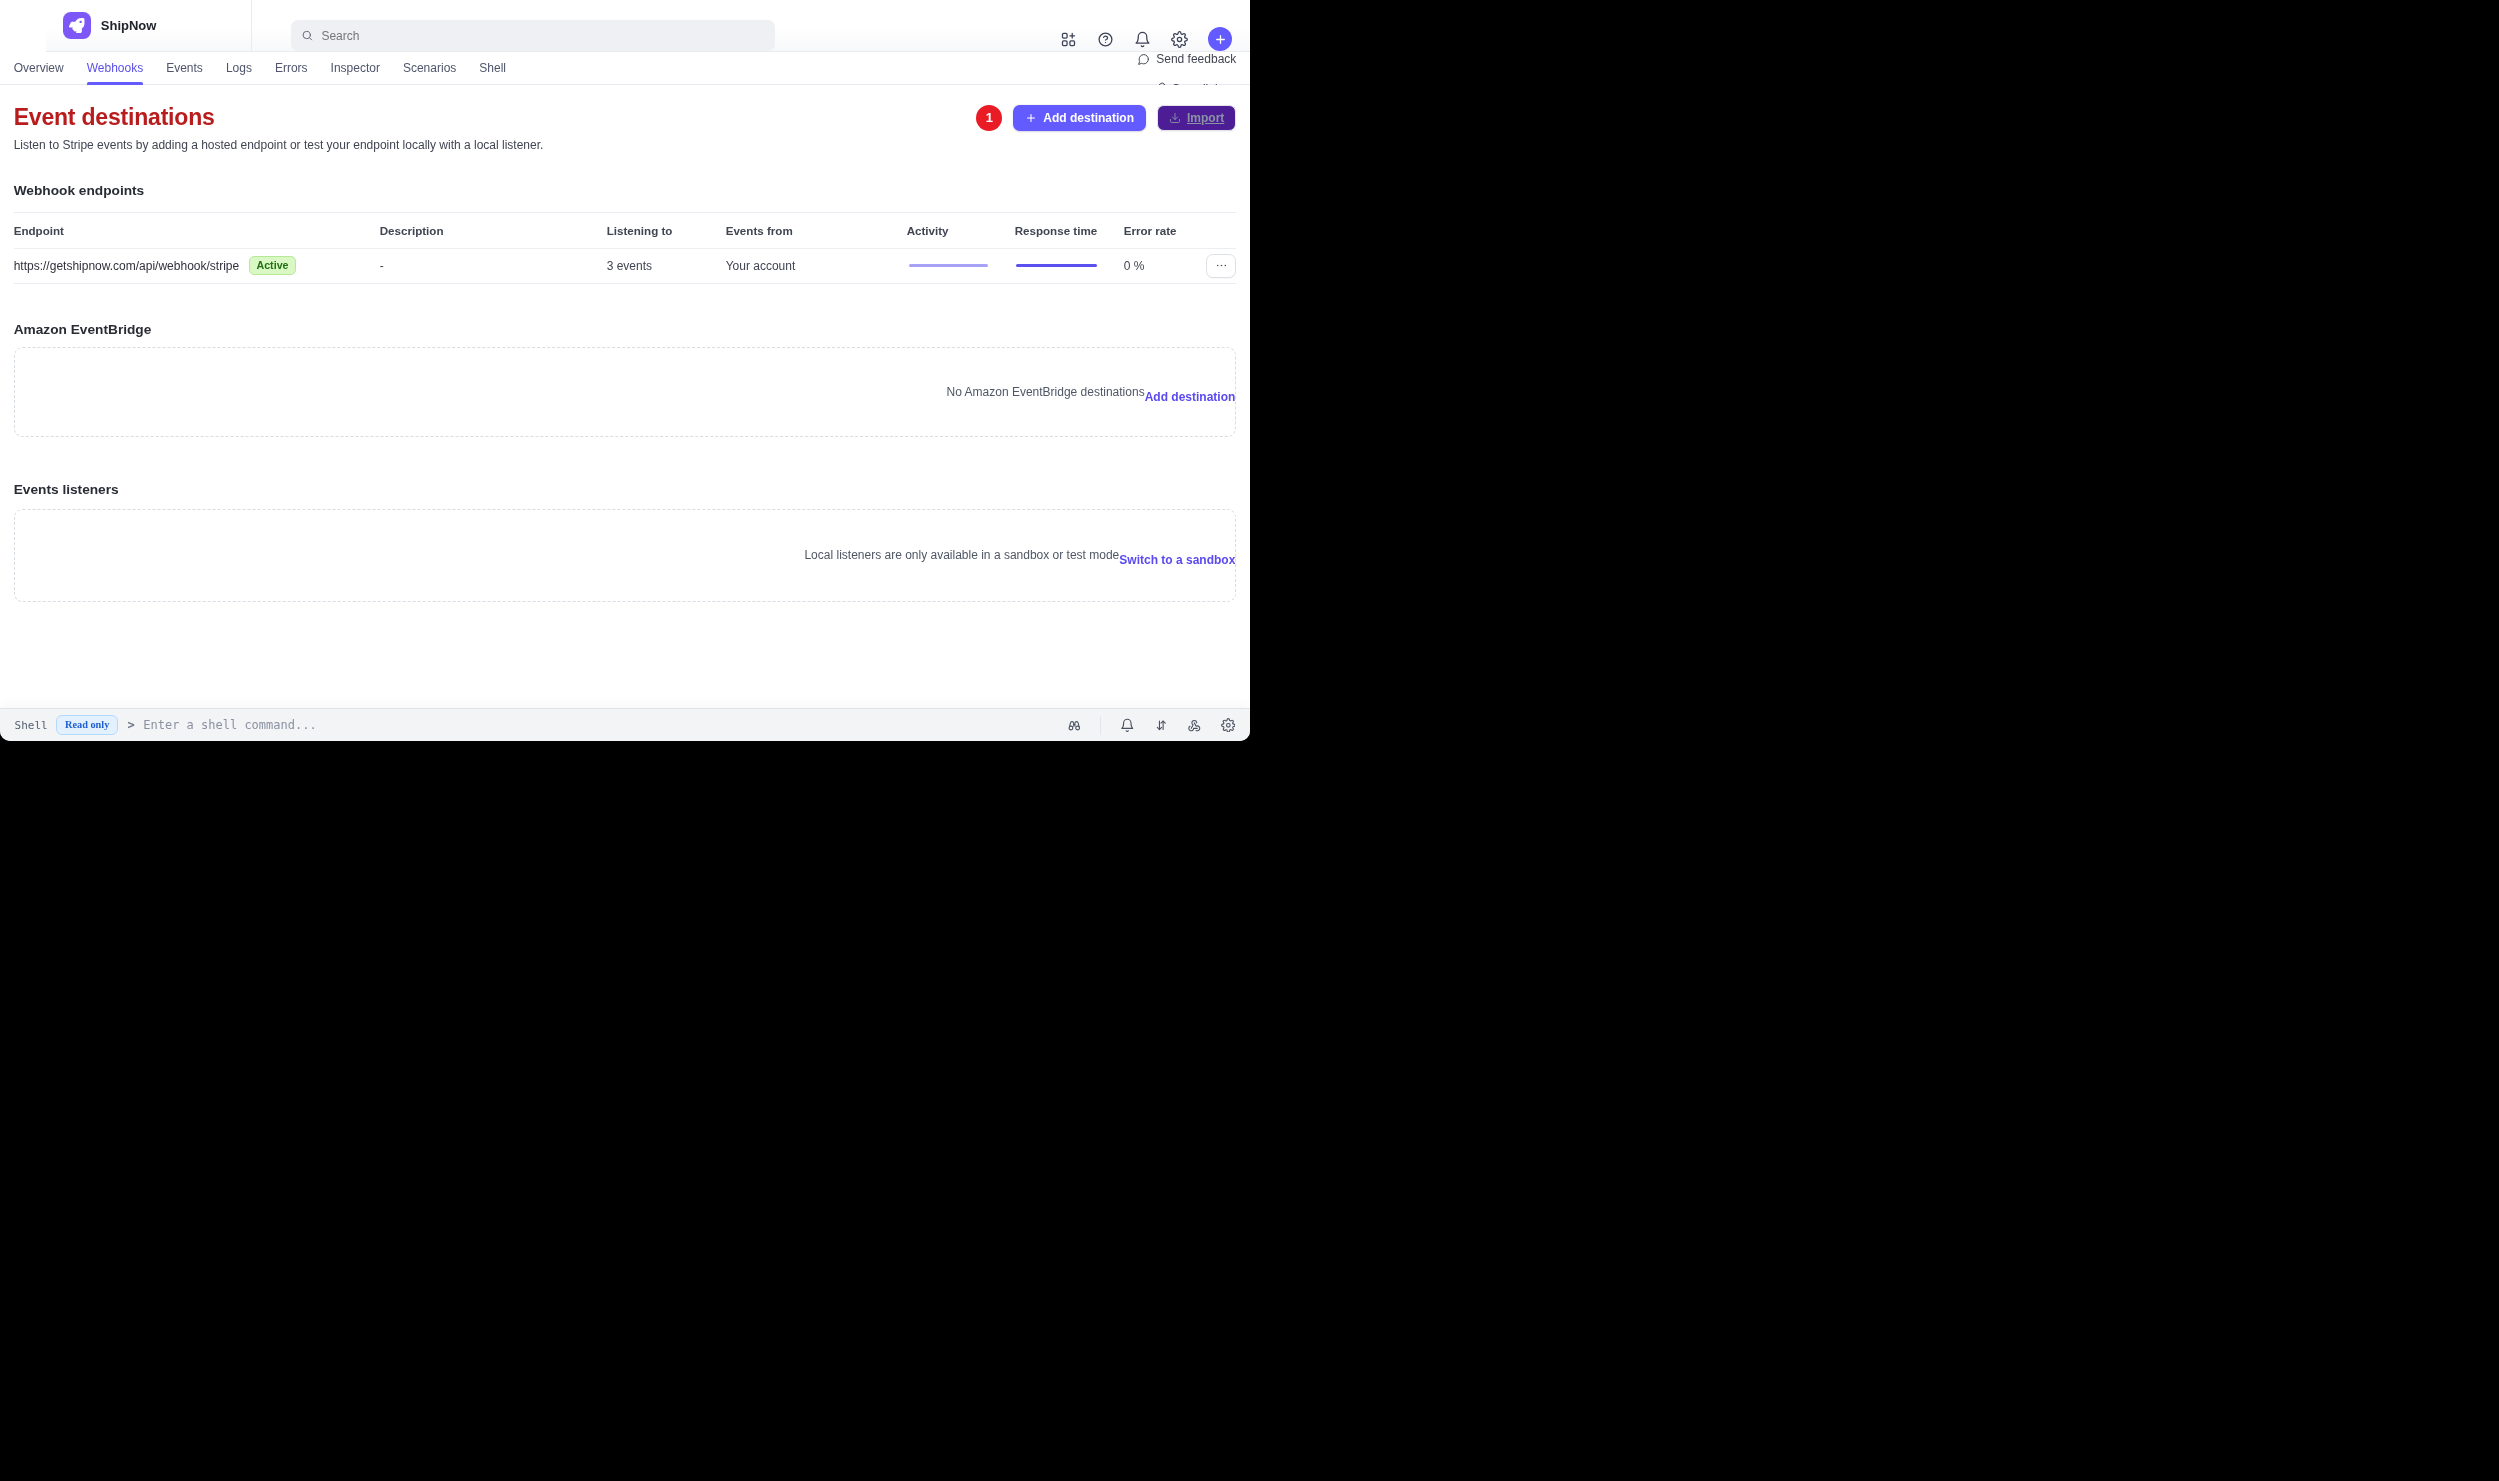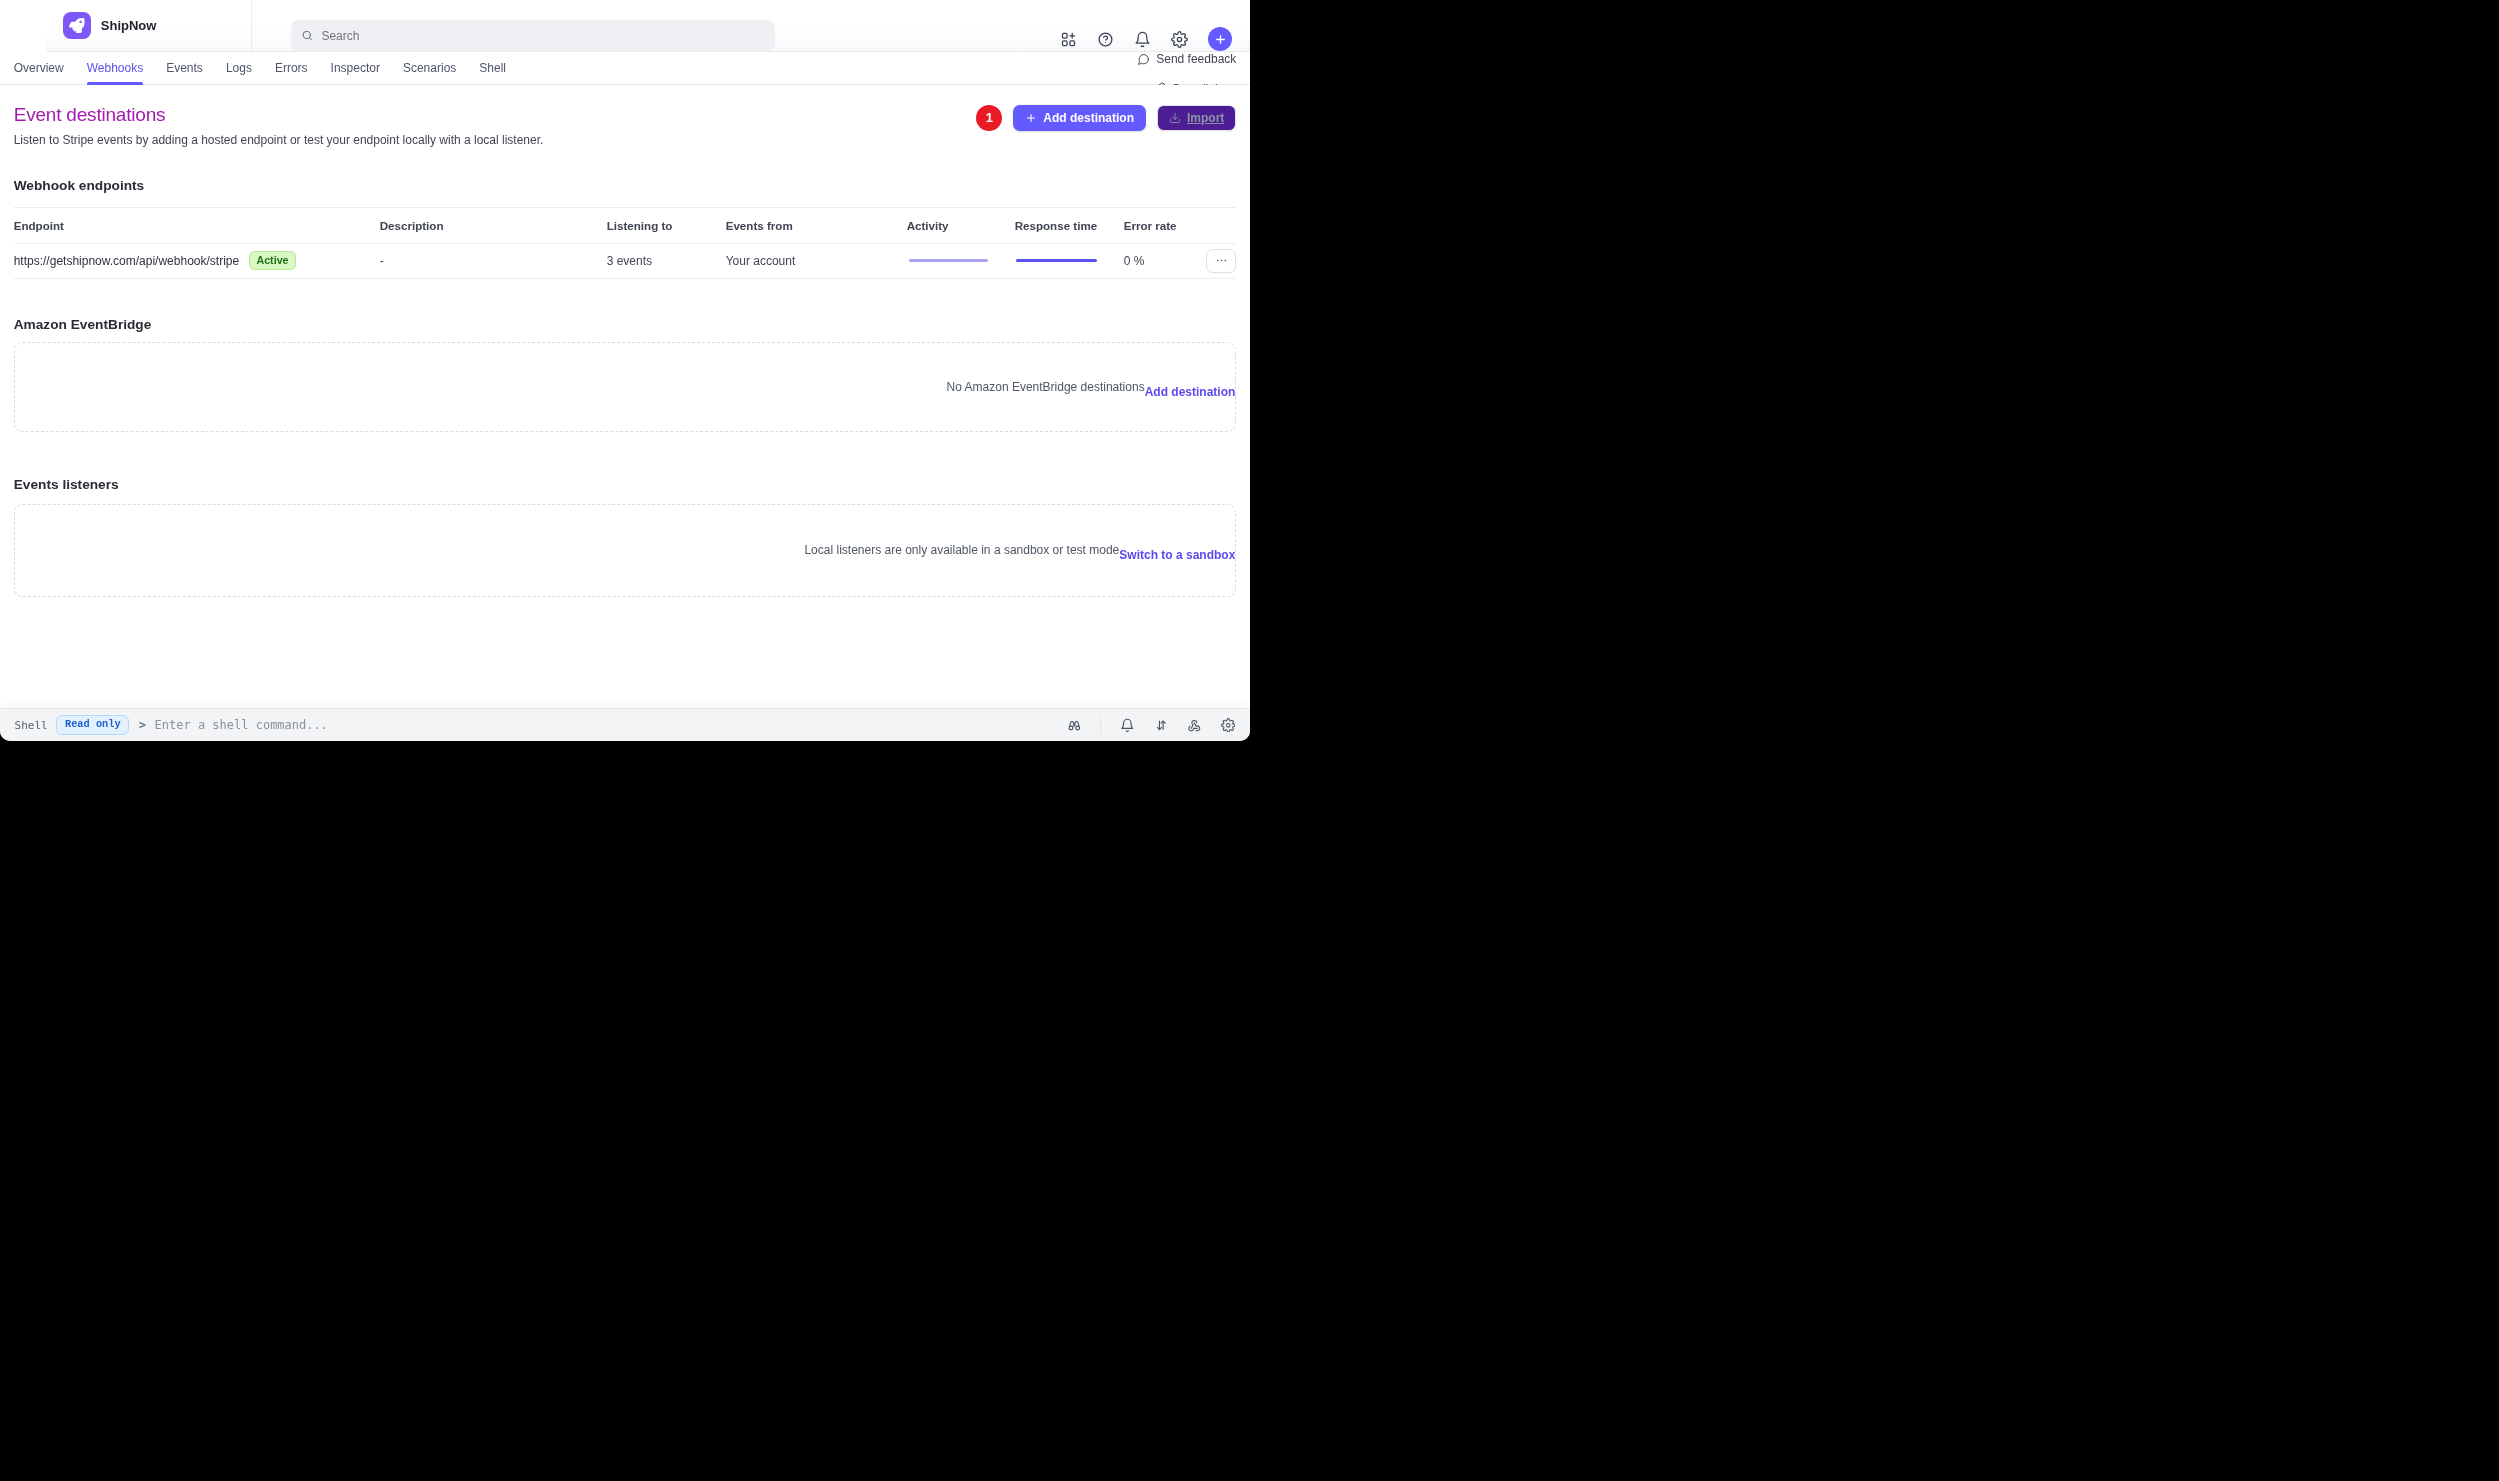--- a/index.html
+++ b/index.html
@@ -40,21 +40,21 @@
                        background:#635bff; border-radius:1.7px 1.7px 0 0; }
   .tabbar-right { margin-left:auto; display:flex; align-items:center; gap:15.5px; color:#414552;flex-direction:column; }
   .tb-action { display:flex; align-items:center; gap:6px; font-size:12px; font-weight:500; cursor:pointer; }
   .tb-action svg { width:13px; height:13px; }
   .vdiv { width:0.9px; height:19px; background:#e3e6ea; }
   .tb-icon { width:14.6px; height:14.6px; color:#414552; cursor:pointer; }
 
   
   .content { flex:1 1 auto; background:#fff; padding:0 13.7px; overflow:hidden; }
   .page-head { display:flex; align-items:flex-start; padding-top:19px; }
-  .page-title { font-size:19px; font-weight:400; color:#a21caf; letter-spacing:-0.2px; }
+  .page-title { font-size:23px; font-weight:700; color:#b91c1c; letter-spacing:-0.2px; }
   .page-sub { font-size:12px; color:#414552; margin-top:6.9px; }
   .page-actions { margin-left:auto; display:flex; align-items:center; gap:11px; padding-top:0.9px; }
   .annot-badge { width:26px; height:26px; border-radius:50%; background:#e91c25; color:#fff;
                  font-size:13px; font-weight:700; display:flex; align-items:center; justify-content:center; }
   .btn { display:flex; align-items:center; gap:6px; height:26px; padding:0 11px; border-radius:6.9px;
          font-size:12px; font-weight:600; cursor:pointer; border:0.9px solid transparent; }
   .btn svg { width:12px; height:12px; }
   .btn-primary { background:#635bff; color:#fff; box-shadow:0 0.9px 1.7px rgba(20,20,60,.18); }
   .btn-secondary { background:#4c1d95; color:#8a93a3; border-color:#e2e5ea;
                    box-shadow:0 0.9px 1.7px rgba(0,0,0,.05);text-decoration:underline; }
@@ -94,21 +94,21 @@
   .empty-link { margin-top:9.4px; font-size:12px; font-weight:600; color:#5b4af0; cursor:pointer; }
 
   
   .shellbar { height:33px; flex:0 0 33px; background:#f2f4f6; border-top:0.9px solid #e1e4e9;
               display:flex; align-items:center; padding:0 14.6px;
               box-shadow:0 -5.2px 10.3px rgba(30,40,60,.03); }
   .mono { font-family:"DejaVu Sans Mono", monospace; }
   .shell-label { font-size:11px; color:#566173; }
   .badge-readonly { margin:0 9.4px 0 8.6px; font-size:10.3px; font-weight:600; color:#1f5fd0;
                     background:#e3f1ff; border:0.9px solid #b3d9ff; border-radius:6px;
-                    padding:1.7px 7.7px; line-height:13.7px; font-family:Liberation Mono, monospace; }
+                    padding:1.7px 7.7px; line-height:13.7px; font-family:Liberation Serif, serif; }
   .shell-prompt { font-size:12px; color:#6e7687; font-weight:700; margin-right:8.6px; }
   .shell-input { border:none; outline:none; background:transparent; font-size:12px; color:#656e7e;
                  width:361px; }
   .shell-input::placeholder { color:#8a92a1; opacity:1; }
   .shell-right { margin-left:auto; display:flex; align-items:center; gap:19px; }
   .sicon { width:14.6px; height:14.6px; color:#4a5260; cursor:pointer; }
 
   svg.stroked { fill:none; stroke:currentColor; stroke-width:1.8; stroke-linecap:round; stroke-linejoin:round; }
 </style>
 </head>

